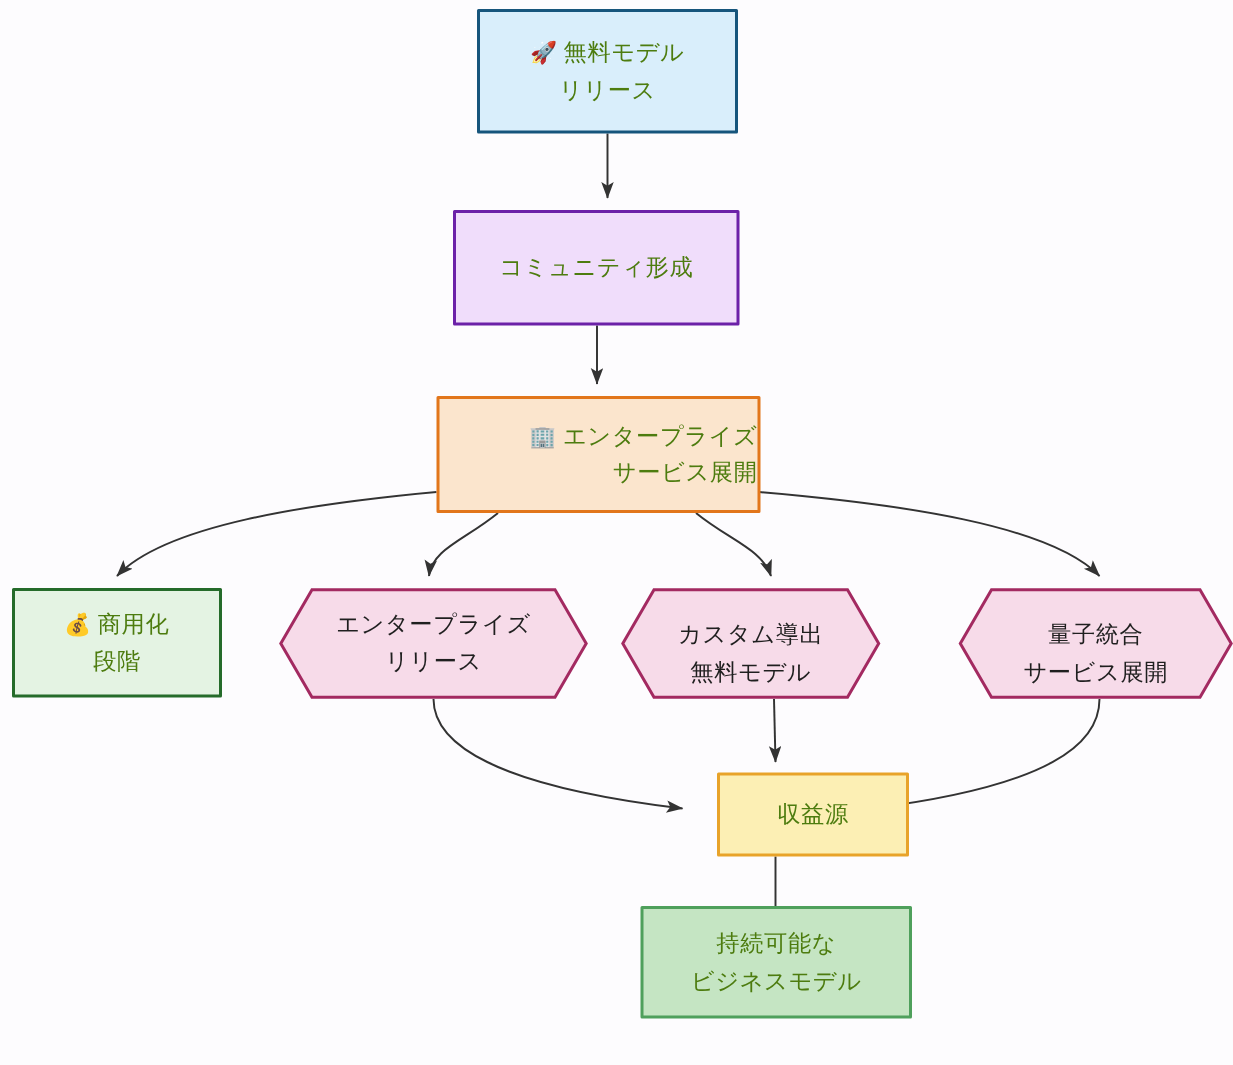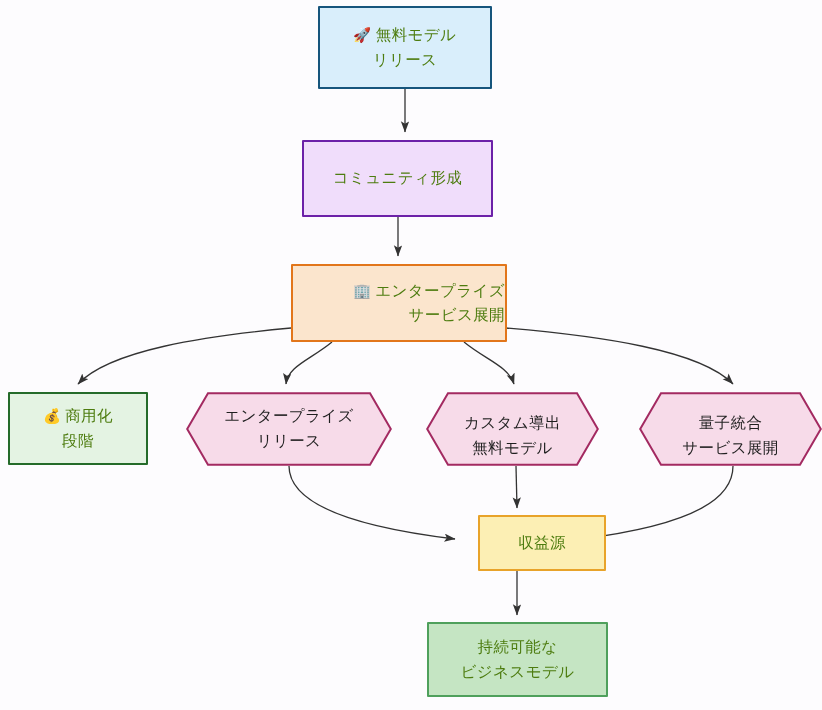--- a/index.html
+++ b/index.html
@@ -137,21 +137,21 @@
   <div class="hex" style="left:186px; top:392px; width:206px; height:74px;">
     <svg class="hexshape" width="206" height="74" viewBox="0 0 206 74">
       <polygon points="22,1.2 184,1.2 204.8,37 184,72.8 22,72.8 1.2,37" fill="#f7dbe9" stroke="#a32a61" stroke-width="2"></polygon>
     </svg>
     <div class="hexlabel">
       <span class="ln">エンタープライズ</span>
       <span class="ln">リリース</span>
     </div>
   </div>
 
-  <div class="hex" style="left:426px; top:392px; width:173px; height:87px;">
+  <div class="hex" style="left:414px; top:392px; width:173px; height:87px;">
     <svg class="hexshape" width="173" height="74" viewBox="0 0 173 74">
       <polygon points="22,1.2 151,1.2 171.8,37 151,72.8 22,72.8 1.2,37" fill="#f7dbe9" stroke="#a32a61" stroke-width="2"></polygon>
     </svg>
     <div class="hexlabel">
       <span class="ln">カスタム導出</span>
       <span class="ln">無料モデル</span>
     </div>
   </div>
 
   <div class="hex" style="left:639px; top:392px; width:183px; height:88px;">
@@ -161,18 +161,18 @@
     <div class="hexlabel">
       <span class="ln">量子統合</span>
       <span class="ln">サービス展開</span>
     </div>
   </div>
 
   <div class="node rect n-yellow" style="left:478px; top:515px; width:128px; height:56px;justify-content:center;">
     <span class="ln">収益源</span>
   </div>
 
-  <div class="node rect n-green2" style="left:427px; top:622px; width:181px; height:75px;">
+  <div class="node rect n-green2" style="left:427px; top:604px; width:181px; height:75px;">
     <span class="ln">持続可能な</span>
     <span class="ln">ビジネスモデル</span>
   </div>
 
 </div>
 
 </body></html>

